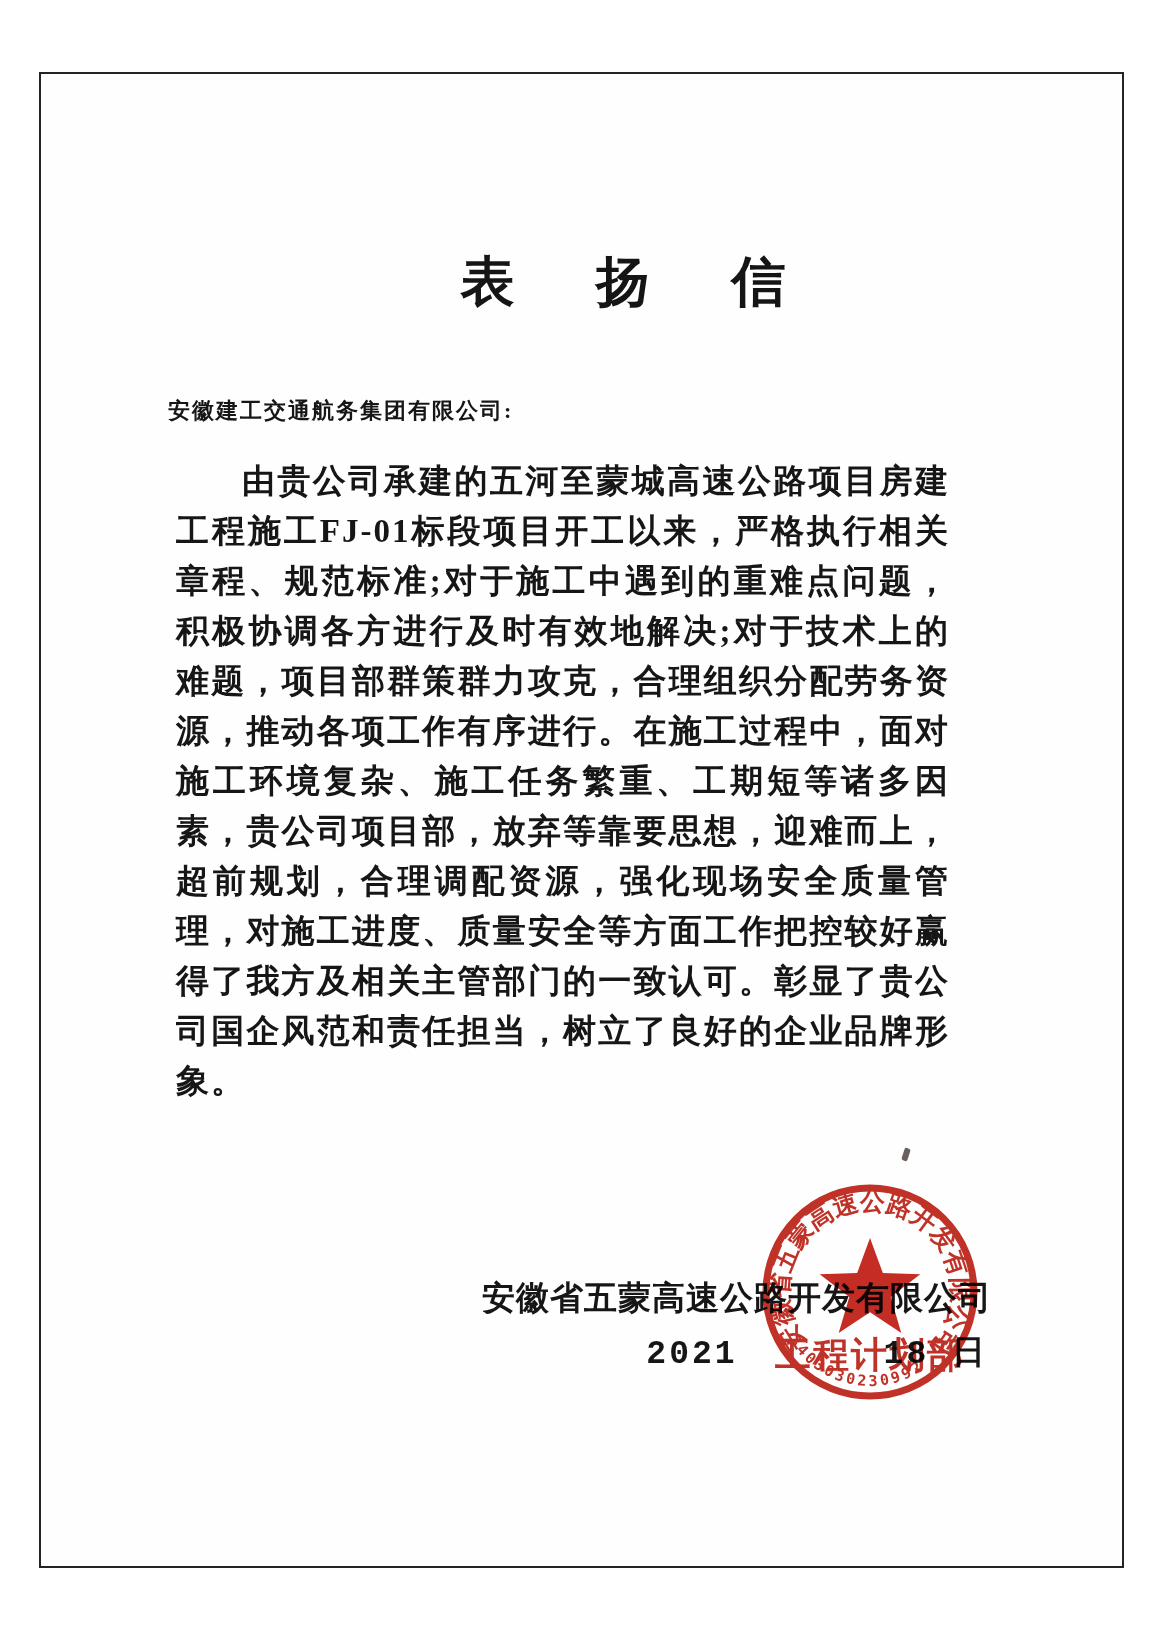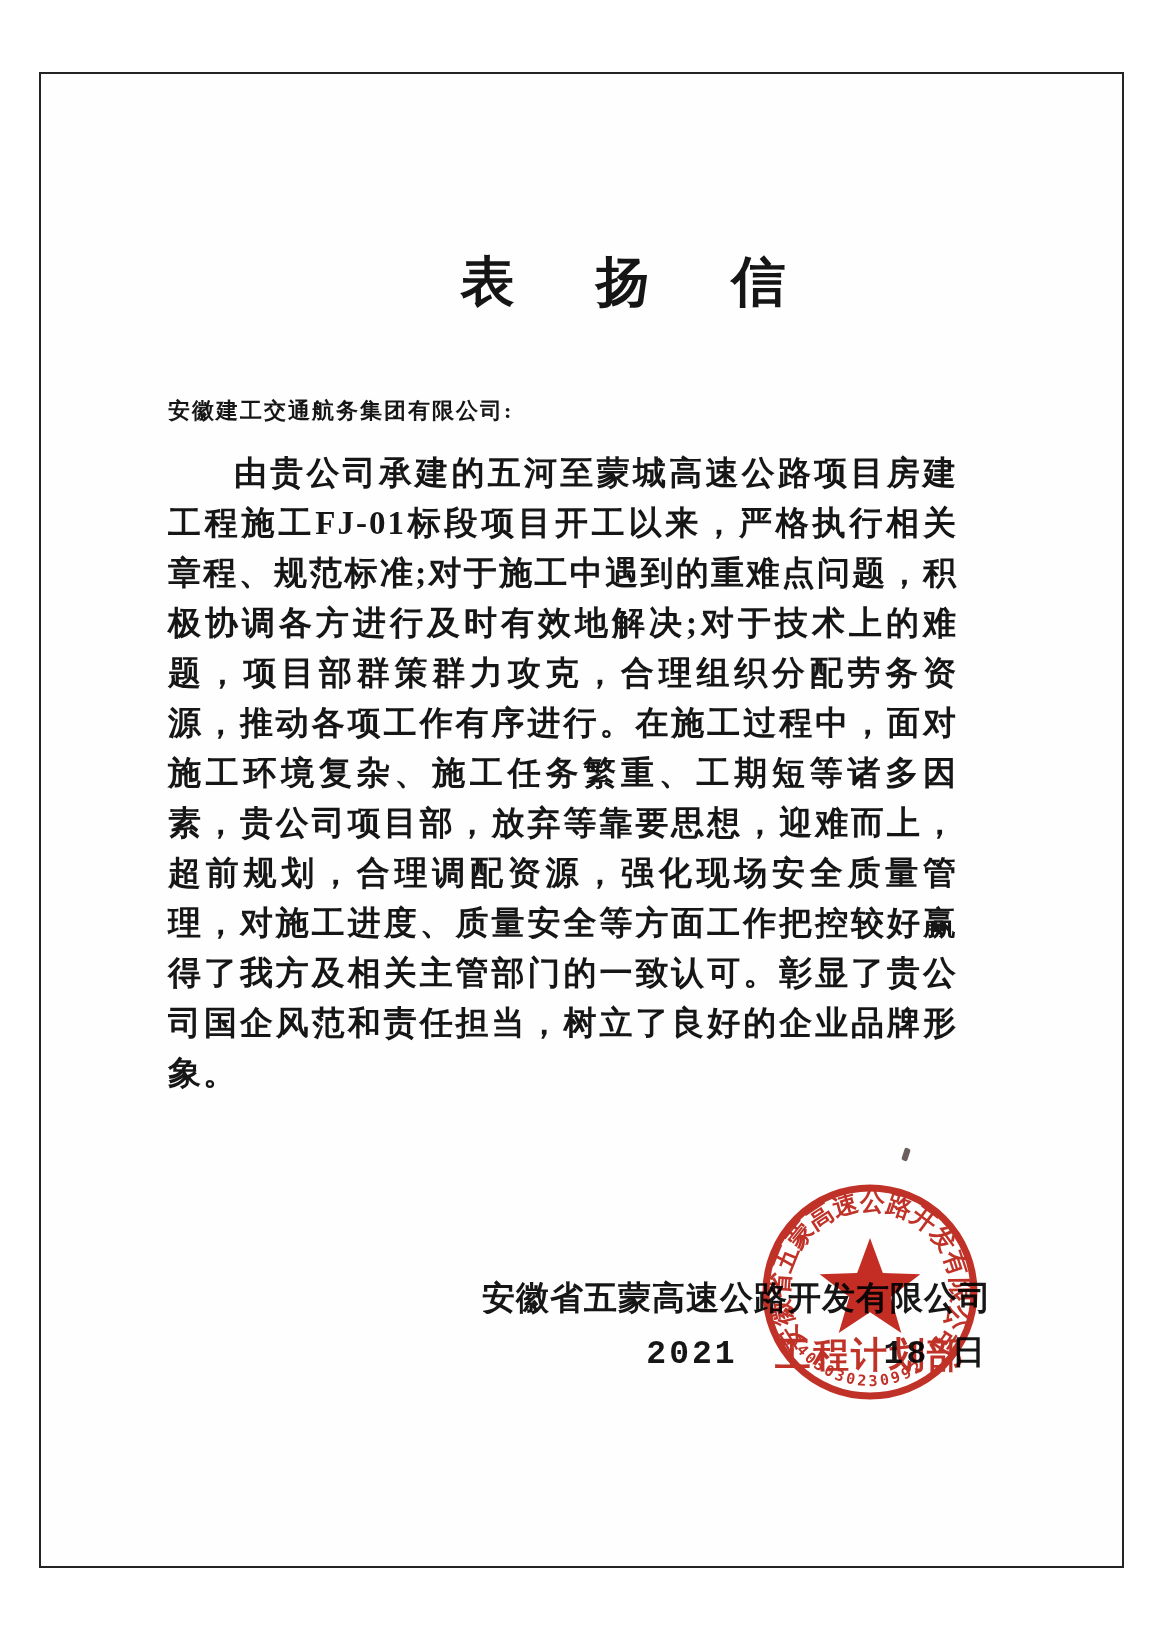--- a/index.html
+++ b/index.html
@@ -45,21 +45,21 @@
     width:790px;
     font-size:33px;
     font-weight:700;
     line-height:50px;
     letter-spacing:2px;
     text-align:justify;
     text-justify:inter-ideograph;
     color:#161616;
   }
   .body-text p{
-    margin:0;
+    margin:8px;
     text-indent:2em;
   }
   .sig-company{
     position:absolute;
     right:172px;top:1276px;
     font-size:33px;
     font-weight:700;
     letter-spacing:1px;
     color:#161616;
     white-space:nowrap;

